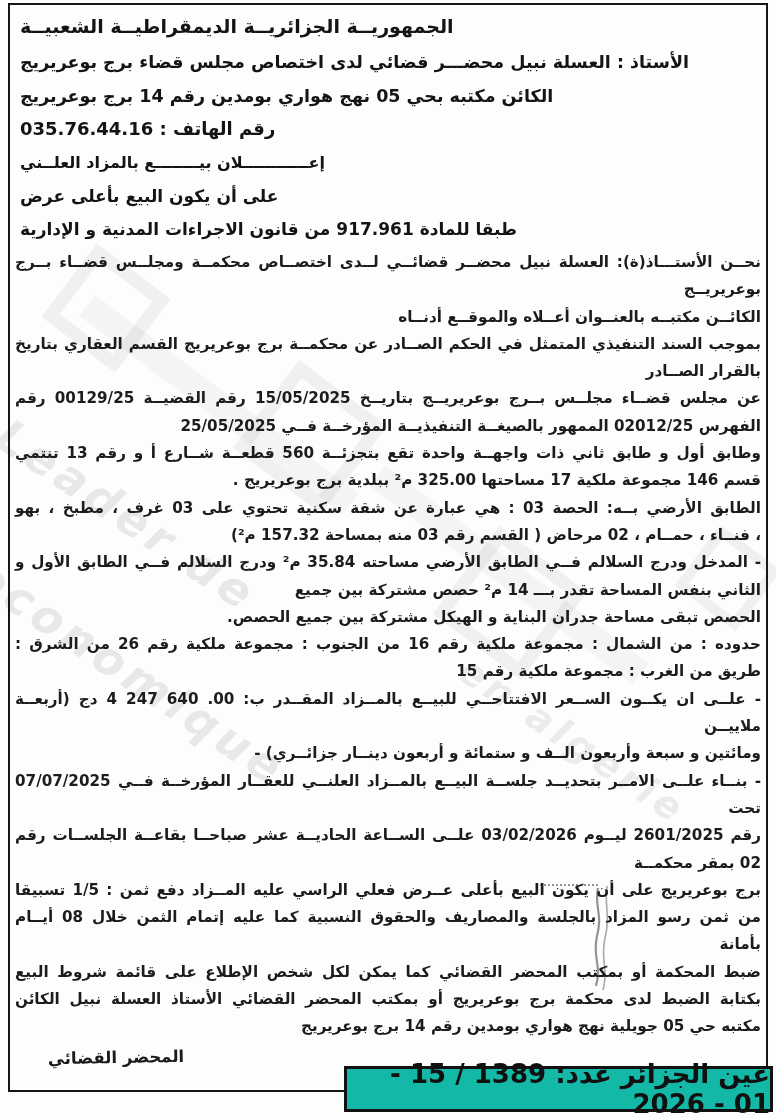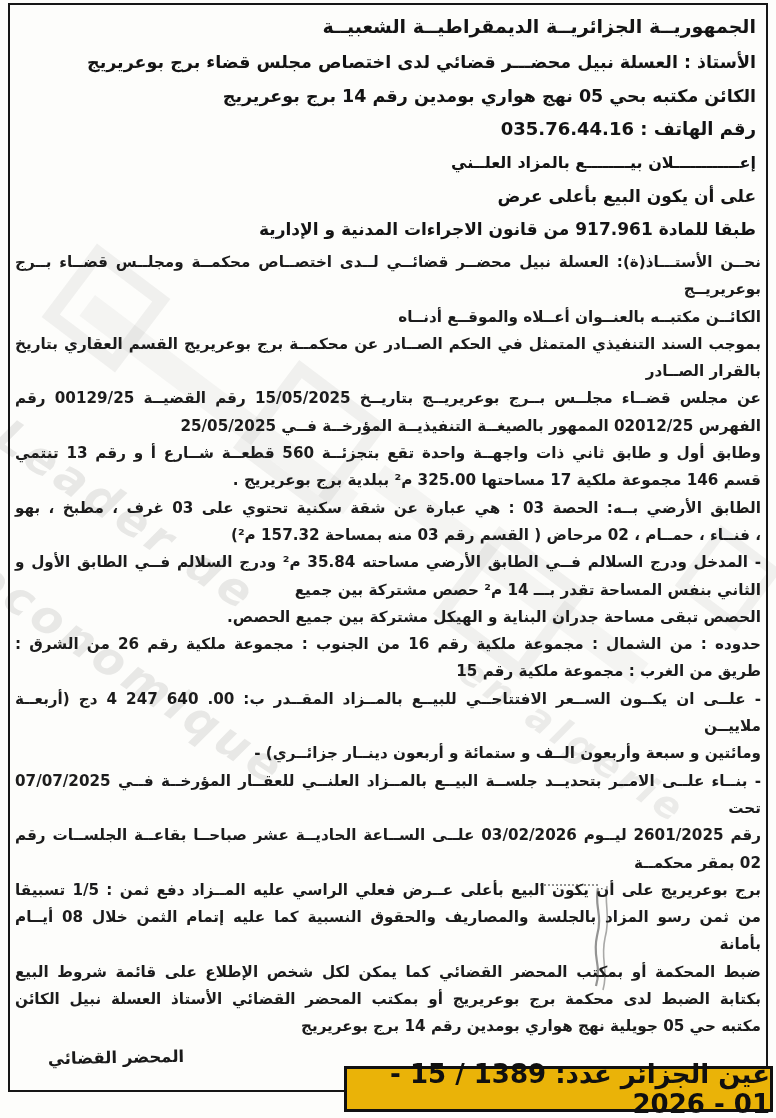--- a/index.html
+++ b/index.html
@@ -20,21 +20,21 @@
   .wm-sq{border:13px solid rgba(70,70,70,0.07);transform:rotate(37deg);}
   .wm-band{background:rgba(70,70,70,0.05);transform:rotate(37deg);transform-origin:left top;}
   .wm-text{
     font-weight:bold;font-style:italic;letter-spacing:5px;
     color:rgba(80,80,80,0.12);transform:rotate(34deg);transform-origin:left top;
     white-space:nowrap;
   }
   
   .header{
     position:absolute;top:8px;left:20px;right:20px;
-    text-align:right;direction:rtl;font-weight:bold;color:#141414;
+    text-align:left;direction:rtl;font-weight:bold;color:#141414;
   }
   .h1{font-size:19px;line-height:37px;}
   .h2{font-size:17.5px;line-height:35px;}
   .h3{font-size:17.5px;line-height:33px;}
   .h4{font-size:18px;line-height:32px;}
   .h5{font-size:16px;line-height:35px;}
   .h6{font-size:17px;line-height:33px;}
   .h7{font-size:17px;line-height:33px;}
   
   .body-text{
@@ -44,21 +44,21 @@
   .line{line-height:27.3px;text-align:right;}
   .line.full{text-align:justify;text-align-last:justify;}
   
   .signature{
     position:absolute;left:48px;top:1048px;
     direction:rtl;font-size:16.5px;font-weight:bold;color:#1a1a1a;
     transform:rotate(-1deg);
   }
   .stamp{
     position:absolute;left:344px;top:1066px;width:429px;height:46px;
-    border:3px solid #111;background:#eab308;box-sizing:border-box;
+    border:3px solid #111;background:#14b8a6;box-sizing:border-box;
     display:flex;align-items:center;justify-content:center;
     direction:rtl;font-size:26px;font-weight:bold;color:#101010;
     letter-spacing:0.5px;
   }
   .dots-smudge{
     position:absolute;left:540px;top:884px;width:58px;height:0;
     border-top:2px dotted rgba(40,40,40,0.5);
   }
   .ink-layer{position:absolute;left:0;top:0;pointer-events:none;}
 </style>

